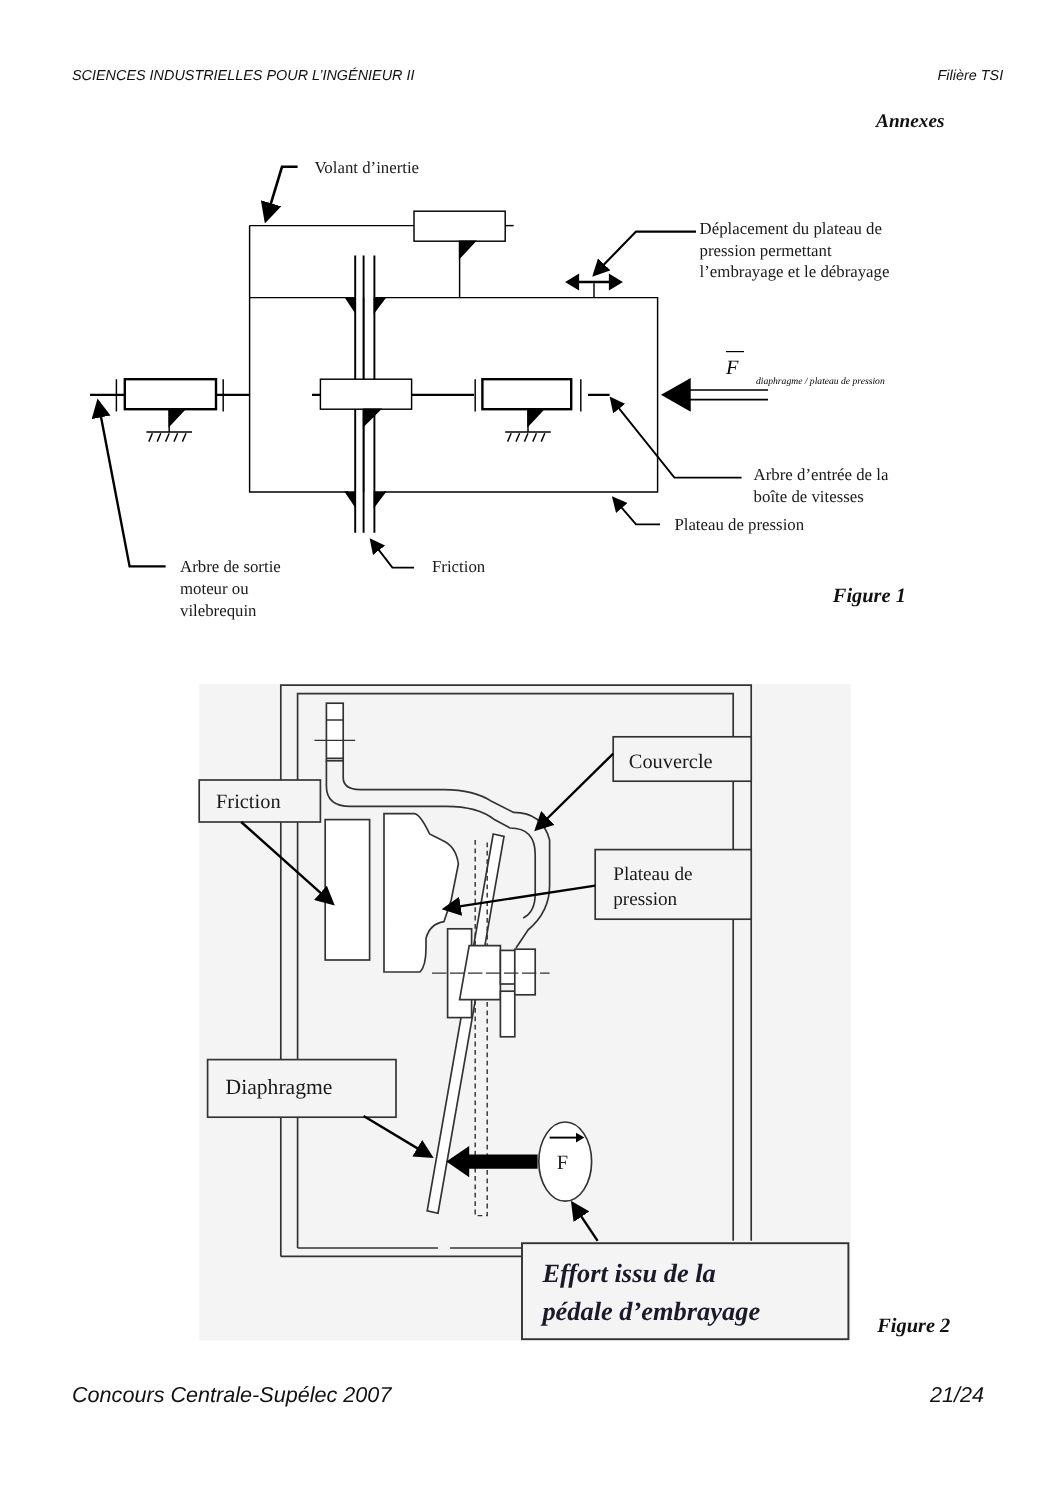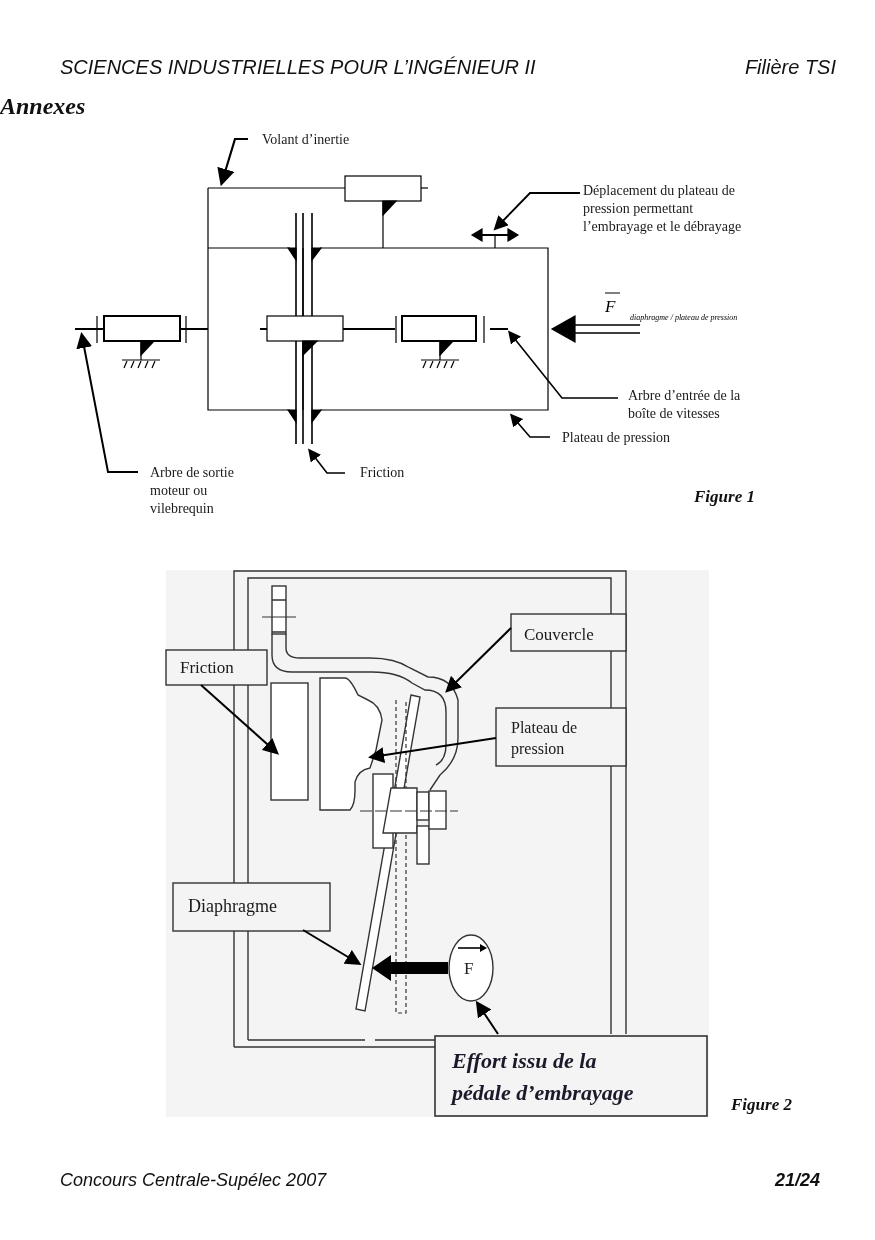--- a/index.html
+++ b/index.html
@@ -1,23 +1,23 @@
 <!DOCTYPE html>
 <html><head>
 <meta charset="utf-8">
 <style>
   html, body { margin:0; padding:0; background:#ffffff; }
   body { width:875px; height:1240px; position:relative; overflow:hidden; font-family:"Liberation Sans", sans-serif; color:#111; }
-  .hdr { position:absolute; top:56px; font-style:italic; font-size:20px; font-family:"Liberation Sans", sans-serif; }
+  .hdr { position:absolute; top:56px; font-style:italic; font-size:12px; font-family:"Liberation Sans", sans-serif; }
   .hdr-left { left:60px; }
   .hdr-right { right:39px; }
-  .annexes { position:absolute; top:93px; left:0; width:787px; text-align:left; font-family:"Liberation Serif", serif; font-weight:bold; font-style:italic; font-size:24px; }
-  .ftr { position:absolute; top:1152px; font-style:italic; font-size:18px; font-family:"Liberation Sans", sans-serif;margin-top:18px; }
+  .annexes { position:absolute; top:93px; left:0; width:787px; text-align:right; font-family:"Liberation Serif", serif; font-weight:bold; font-style:italic; font-size:16px; }
+  .ftr { position:absolute; top:1152px; font-style:italic; font-size:18px; font-family:"Liberation Sans", sans-serif; }
   .ftr-left { left:60px; }
-  .ftr-right { right:55px;font-weight:bold; }
+  .ftr-right { right:55px; }
   svg text { font-family:"Liberation Serif", serif; }
   .lbl { font-size:14px; fill:#1a1a1a; }
   .figcap { font-family:"Liberation Serif", serif; font-weight:bold; font-style:italic; font-size:17px; fill:#111; }
   #fig1, #fig2 { position:absolute; left:0; top:0; }
 </style>
 </head>
 <body>
 
 <div class="hdr hdr-left">SCIENCES INDUSTRIELLES POUR L’INGÉNIEUR II</div>
 <div class="hdr hdr-right">Filière TSI</div>

